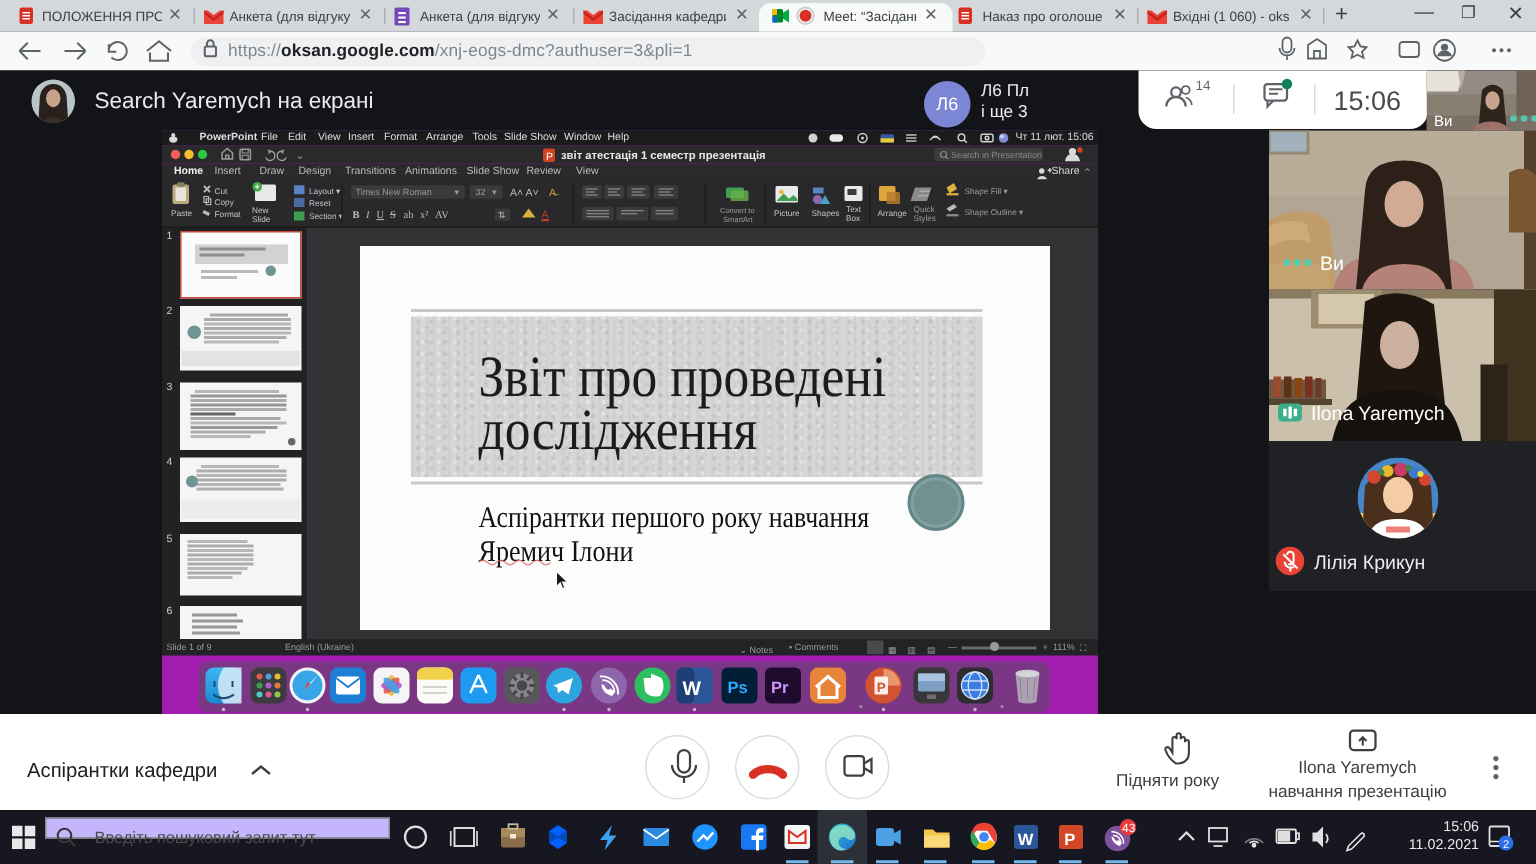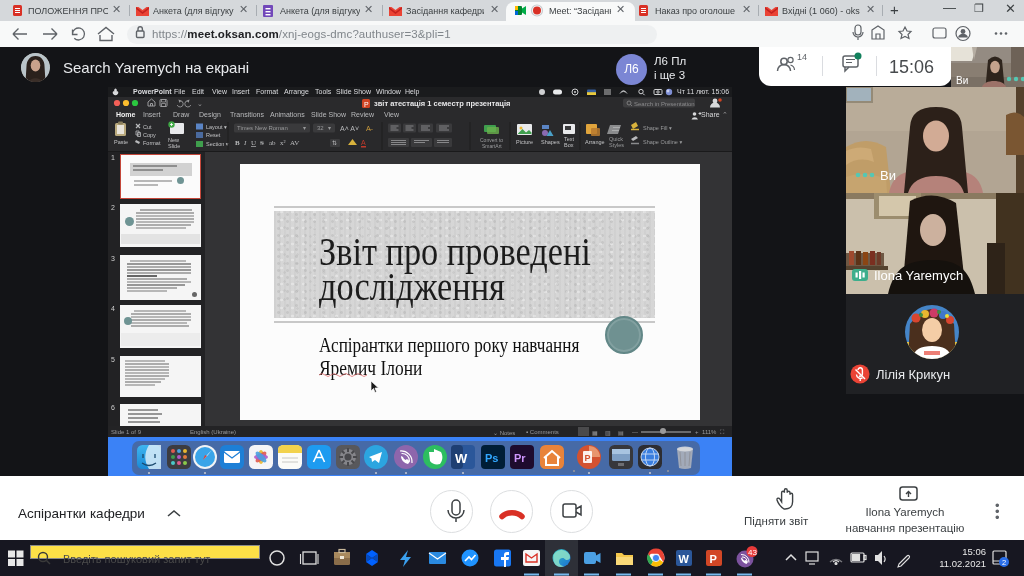--- a/index.html
+++ b/index.html
@@ -21,21 +21,21 @@
 #hdravatar{left:21px;top:53px;width:29px;height:29px;border-radius:50%;overflow:hidden;background:linear-gradient(135deg,#8a97a0 0%,#c7bfae 40%,#5a5550 100%);}
 #l6circle{left:616px;top:54px;width:31px;height:31px;border-radius:50%;background:#7b86d4;color:#fff;font-size:12px;text-align:center;line-height:31px;}
 #l6a{left:654px;top:55px;font-size:11.5px;color:#e8eaed;}
 #l6b{left:654px;top:69px;font-size:11.5px;color:#e8eaed;}
 #whitepill{left:759px;top:47px;width:193px;height:39px;background:#fff;border-radius:0 0 12px 12px;}
 #pilltime{left:889px;top:57px;font-size:18px;color:#474a4d;}
 .pillsep{position:absolute;top:56px;width:1px;height:20px;background:#dadce0;}
 
 .vtile{position:absolute;overflow:hidden;}
 
-#screen{left:108px;top:87px;width:624px;height:389px;background:#3b82f6;}
+#screen{left:108px;top:87px;width:624px;height:389px;background:#a21caf;}
 #macbar{left:0;top:0;width:624px;height:10px;background:#1a1b1d;color:#dcdde0;font-size:7px;}
 #macbar span{position:absolute;top:1px;white-space:nowrap;}
 #titlebar{left:0;top:10px;width:624px;height:12px;background:#2a2a2c;}
 #tabsrow{left:0;top:22px;width:624px;height:11px;background:#2a2a2c;color:#b9babc;font-size:7px;}
 #tabsrow span{position:absolute;top:2px;white-space:nowrap;}
 #ribbon{left:0;top:33px;width:624px;height:32px;background:#29292b;border-bottom:1px solid #1a1a1b;}
 #leftpanel{left:0;top:65px;width:97px;height:274px;background:#222224;}
 #canvas{left:97px;top:65px;width:527px;height:274px;background:#333335;}
 #slide{position:absolute;left:35px;top:12px;width:460px;height:256px;background:#fcfcfc;}
 #statusbar{left:0;top:339px;width:624px;height:11px;background:#232325;color:#98999b;font-size:6px;}
@@ -45,21 +45,21 @@
 .tnum{position:absolute;left:3px;color:#cfcfcf;font-size:7px;}
 
 #meetbar{left:0;top:476px;width:1024px;height:64px;background:#ffffff;}
 .cbtn{position:absolute;top:490px;width:43px;height:43px;border-radius:50%;background:#fff;border:1px solid #dcdee0;}
 #meetname{left:18px;top:506px;font-size:13.5px;color:#202124;}
 #handlbl{left:744px;top:515px;font-size:11.5px;color:#3c4043;}
 #presname{left:855px;top:506px;width:100px;text-align:center;font-size:11.5px;color:#3c4043;}
 #pressub{left:840px;top:522px;width:130px;text-align:center;font-size:11.5px;color:#3c4043;}
 
 #taskbar{left:0;top:540px;width:1024px;height:36px;background:#171721;}
-#tsearch{position:absolute;left:30px;top:545px;width:230px;height:14px;background:#fde047;border:1px solid #8a8a8a;}
+#tsearch{position:absolute;left:30px;top:545px;width:230px;height:14px;background:#c4b5fd;border:1px solid #8a8a8a;}
 #tsearch span{position:absolute;left:32px;top:7px;font-size:11px;color:#4a4a4a;}
 #clock{position:absolute;right:38px;top:546px;width:60px;text-align:right;color:#e8e8e8;font-size:9.5px;line-height:12px;}
 #ukr{position:absolute;left:919px;top:584px;color:#e8e8e8;font-size:10px;}
 #uk2{position:absolute;left:763px;top:576px;color:#dcdcdc;font-size:12px;}
 </style>
 </head>
 <body>
 
 <div class="abs" id="tabstrip"></div>
 <div id="activetab"></div>
@@ -139,21 +139,21 @@
     <path d="M905 6 l2 4 l4 .5 l-3 3 l1 4 l-4 -2 l-4 2 l1 -4 l-3 -3 l4 -.5 z"></path>
     <rect x="933" y="7" width="13" height="10" rx="2"></rect>
     <circle cx="963" cy="12.5" r="7"></circle>
   </g>
   <circle cx="963" cy="10.5" r="2.4" fill="#5f6368"></circle>
     <path d="M958 16.5 a5.2 5.2 0 0 1 10 0" fill="#5f6368"></path>
   <circle cx="996" cy="12.5" r="1.3" fill="#5f6368"></circle>
     <circle cx="1001" cy="12.5" r="1.3" fill="#5f6368"></circle>
     <circle cx="1006" cy="12.5" r="1.3" fill="#5f6368"></circle>
 </svg>
-<div class="abs" id="urltext">https://<b>meet.oksan.com</b>/xnj-eogs-dmc?authuser=3&amp;pli=1</div>
+<div class="abs" id="urltext">https://<b>oksan.google.com</b>/xnj-eogs-dmc?authuser=3&amp;pli=1</div>
 
 <div class="abs" id="meetbg"></div>
 <div class="abs" id="hdravatar"><svg width="29" height="29">
       <circle cx="14.5" cy="14.5" r="14.5" fill="#b9c4c9"></circle>
       <path d="M14.5 3 c-6 0 -9 5 -9 10 l-1 16 h20 l-1 -16 c0 -5 -3 -10 -9 -10 z" fill="#2a211c"></path>
       <ellipse cx="14.5" cy="12.5" rx="4.8" ry="6" fill="#c9a28c"></ellipse>
       <path d="M8 29 c1 -5 12 -5 13 0 z" fill="#3a2e28"></path>
     </svg></div>
 <div class="abs" id="meethdr">Search Yaremych на екрані</div>
 <div class="abs" id="l6circle">Л6</div>
@@ -692,21 +692,21 @@
   </g>
   <path d="M102 40.5 c5 -5 15 -5 20 0" stroke="#d93025" stroke-width="5.5" stroke-linecap="round" fill="none"></path>
   <g stroke="#3c4043" stroke-width="1.5" fill="none">
     <rect x="163" y="28" width="13" height="13" rx="2"></rect>
     <path d="M176 33 l5 -3 v9 l-5 -3"></path>
   </g>
 </svg>
 <svg class="abs" width="40" height="26" style="left:770px;top:487px">
   <path d="M14 22 c-3 -2 -6 -6 -7 -9 c-.5 -1.8 1.8 -2.6 2.8 -1 l1.8 2.8 v-9 c0 -2 2.8 -2 2.8 0 v-2.5 c0 -2 2.8 -2 2.8 0 v2.5 c0 -2 2.8 -2 2.8 0 v2 c0 -2 2.6 -2 2.6 0 v7 c0 4 -2.5 7.2 -7.5 7.2 z" fill="none" stroke="#3c4043" stroke-width="1.4"></path>
 </svg>
-<div class="abs" id="handlbl">Підняти звіт</div>
+<div class="abs" id="handlbl">Підняти року</div>
 <svg class="abs" width="30" height="20" style="left:896px;top:485px">
   <rect x="4" y="2" width="17" height="13" rx="2.5" fill="none" stroke="#3c4043" stroke-width="1.5"></rect>
   <path d="M12.5 12 v-5 M10 9 l2.5 -2.5 L15 9" stroke="#3c4043" stroke-width="1.4" fill="none"></path>
 </svg>
 <div class="abs" id="presname">Ilona Yaremych</div>
 <div class="abs" id="pressub">навчання презентацію</div>
 <div class="abs" style="left:995px;top:503px;color:#5f6368;font-size:13px;letter-spacing:0;line-height:6px;">•<br>•<br>•</div>
 
 <div class="abs" id="taskbar"></div>
 <div id="tsearch">

